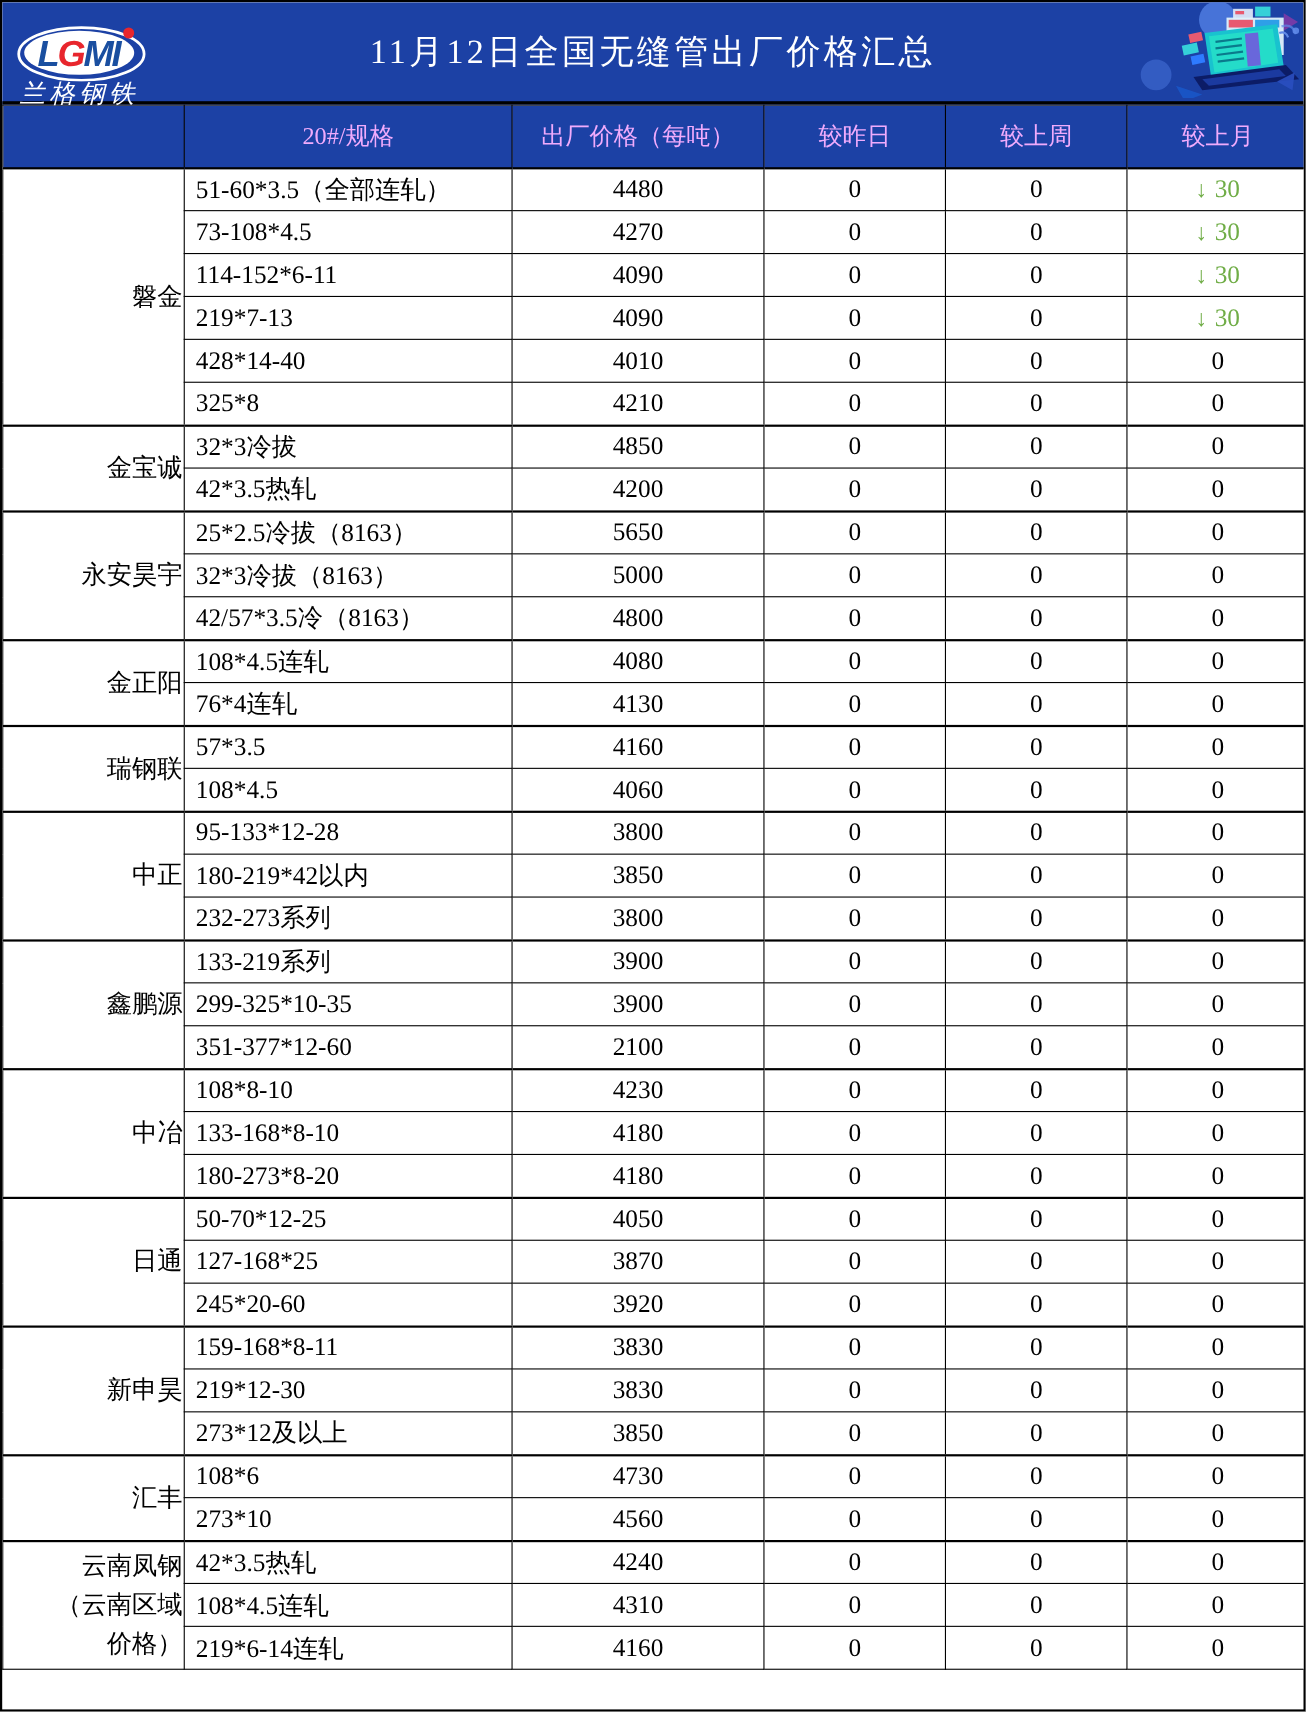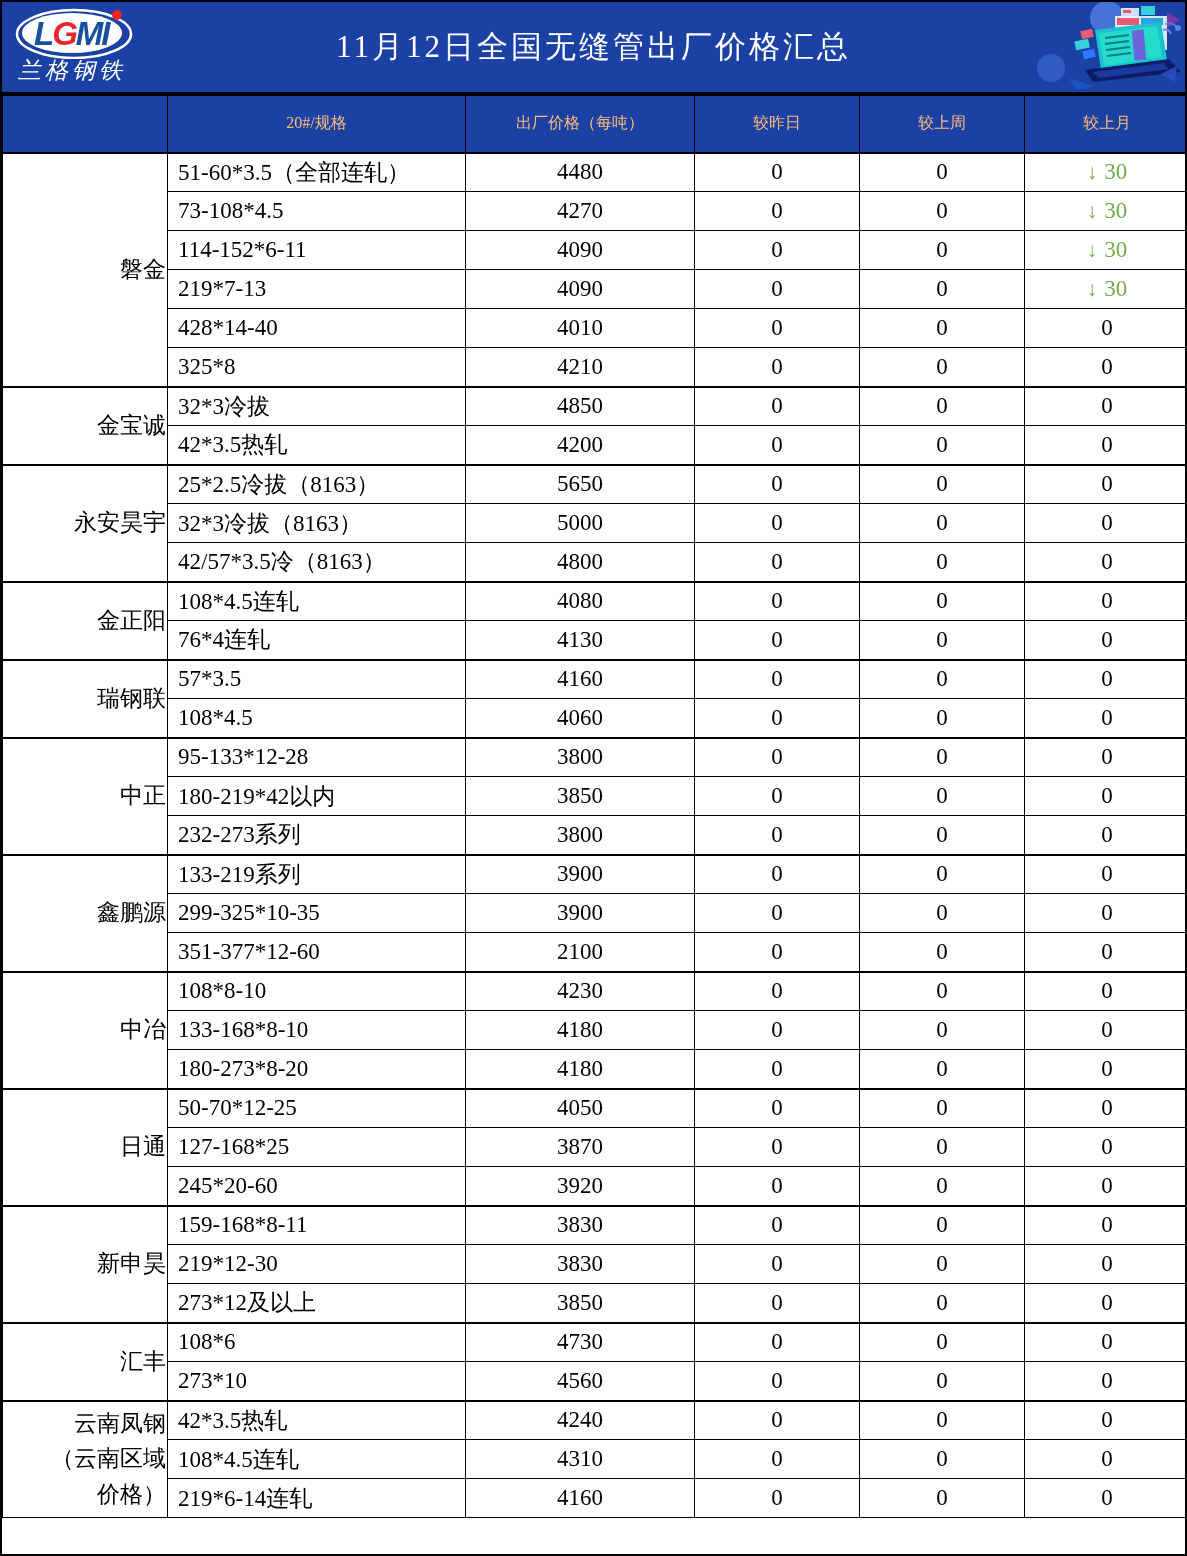--- a/index.html
+++ b/index.html
@@ -8,39 +8,39 @@
     box-sizing:border-box; border:2px solid #000; overflow:hidden;
     font-family:"Liberation Serif", serif; color:#000;
     --blue:#1c41a5; --green:#70ad47; --logo-red:#e8262d; --logo-blue:#1a4fa0;
   }
   
   .title-bar {
     position:relative; height:90px; background:var(--blue);
     border-bottom:3px solid #000;
     display:flex; align-items:center; justify-content:center;
   }
-  .logo { position:absolute; left:12px; top:5px; width:170px; }
+  .logo { position:absolute; left:12px; top:20px; width:170px; }
   .logo-mark { display:block; }
   .logo-sub {
     color:#fff; font-size:23px; font-weight:normal; font-style:italic;
     letter-spacing:4px; margin-top:-4px; padding-left:4px; white-space:nowrap;
   }
   .main-title {
     color:#fff; font-size:31px; font-weight:normal; letter-spacing:3px;
     white-space:nowrap;
   }
   .illustration { position:absolute; right:0; top:0; height:87px; }
   
   table.price {
     width:100%; border-collapse:collapse; table-layout:fixed;
   }
   table.price th, table.price td { box-sizing:border-box; }
   thead th {
-    background:var(--blue); color:#fdba74; font-weight:normal;
-    font-size:16px; height:57px; border:1px solid #000;
+    background:var(--blue); color:#f0abfc; font-weight:normal;
+    font-size:22px; height:57px; border:1px solid #000;
     border-bottom:2px solid #000; text-align:center;
   }
   tbody td {
     border:1px solid #000; font-size:23px; height:39px;
     background:#fff; overflow:hidden; white-space:nowrap;
   }
   tbody tr.group-start td { border-top:2px solid #000; }
   td.company {
     text-align:right; white-space:pre-line; line-height:1.55;
     font-size:23px;

